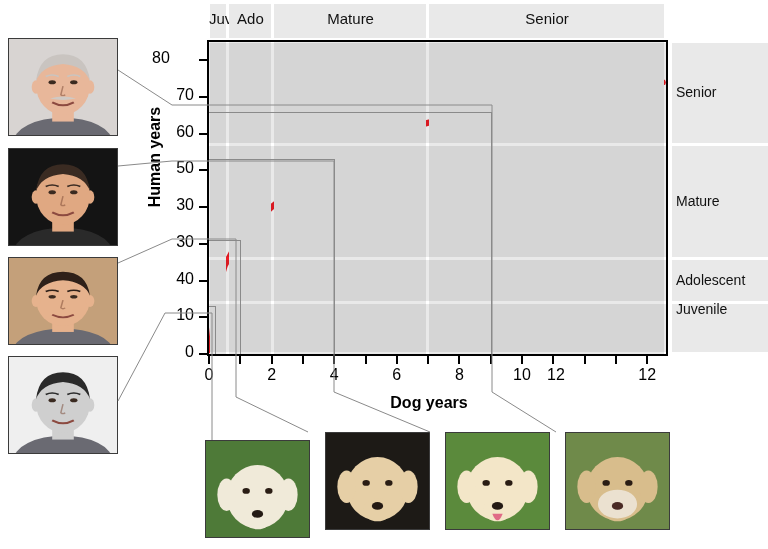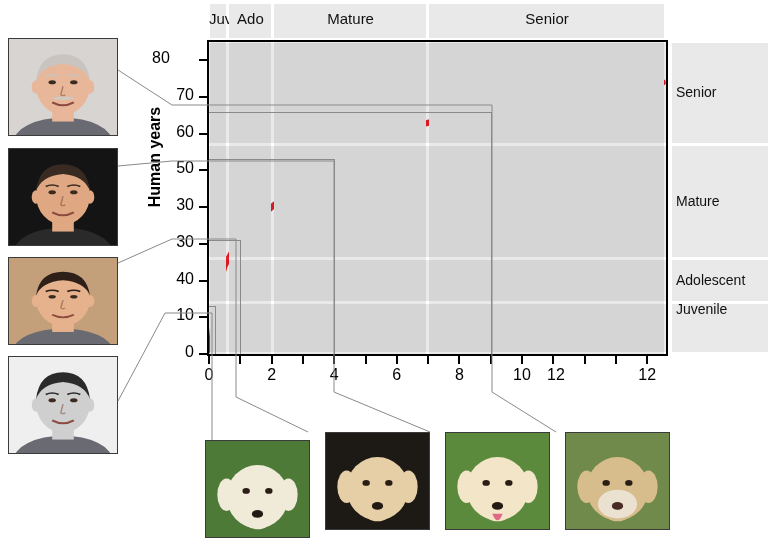--- a/index.html
+++ b/index.html
@@ -161,20 +161,21 @@
       <div class="xlab" style="left: 251.603px; width: 40px;">2</div>
       <div class="xlab" style="left: 314.205px; width: 40px;">4</div>
       <div class="xlab" style="left: 376.808px; width: 40px;">6</div>
       <div class="xlab" style="left: 439.411px; width: 40px;">8</div>
       <div class="xlab" style="left: 502.014px; width: 40px;">10</div>
       <div class="xlab" style="left: 536px; width: 40px;">12</div>
       <div class="xlab" style="left: 627.219px; width: 40px;">12</div>
     </div>
 
   <div id="ytitle">Human years</div>
+  <div id="xtitle">Dog years</div>
 
   <div id="right-labels">
       <div class="rband" style="top: 43px; height: 99.7765px;"></div>
       <div class="rlab" style="top: 84.3882px;">Senior</div>
       <div class="rband" style="top: 145.776px; height: 110.788px;"></div>
       <div class="rlab" style="top: 192.671px;">Mature</div>
       <div class="rband" style="top: 259.565px; height: 41.0471px;"></div>
       <div class="rlab" style="top: 271.588px;">Adolescent</div>
       <div class="rband" style="top: 303.612px; height: 48.3882px;"></div>
       <div class="rlab" style="top: 301px;">Juvenile</div>

